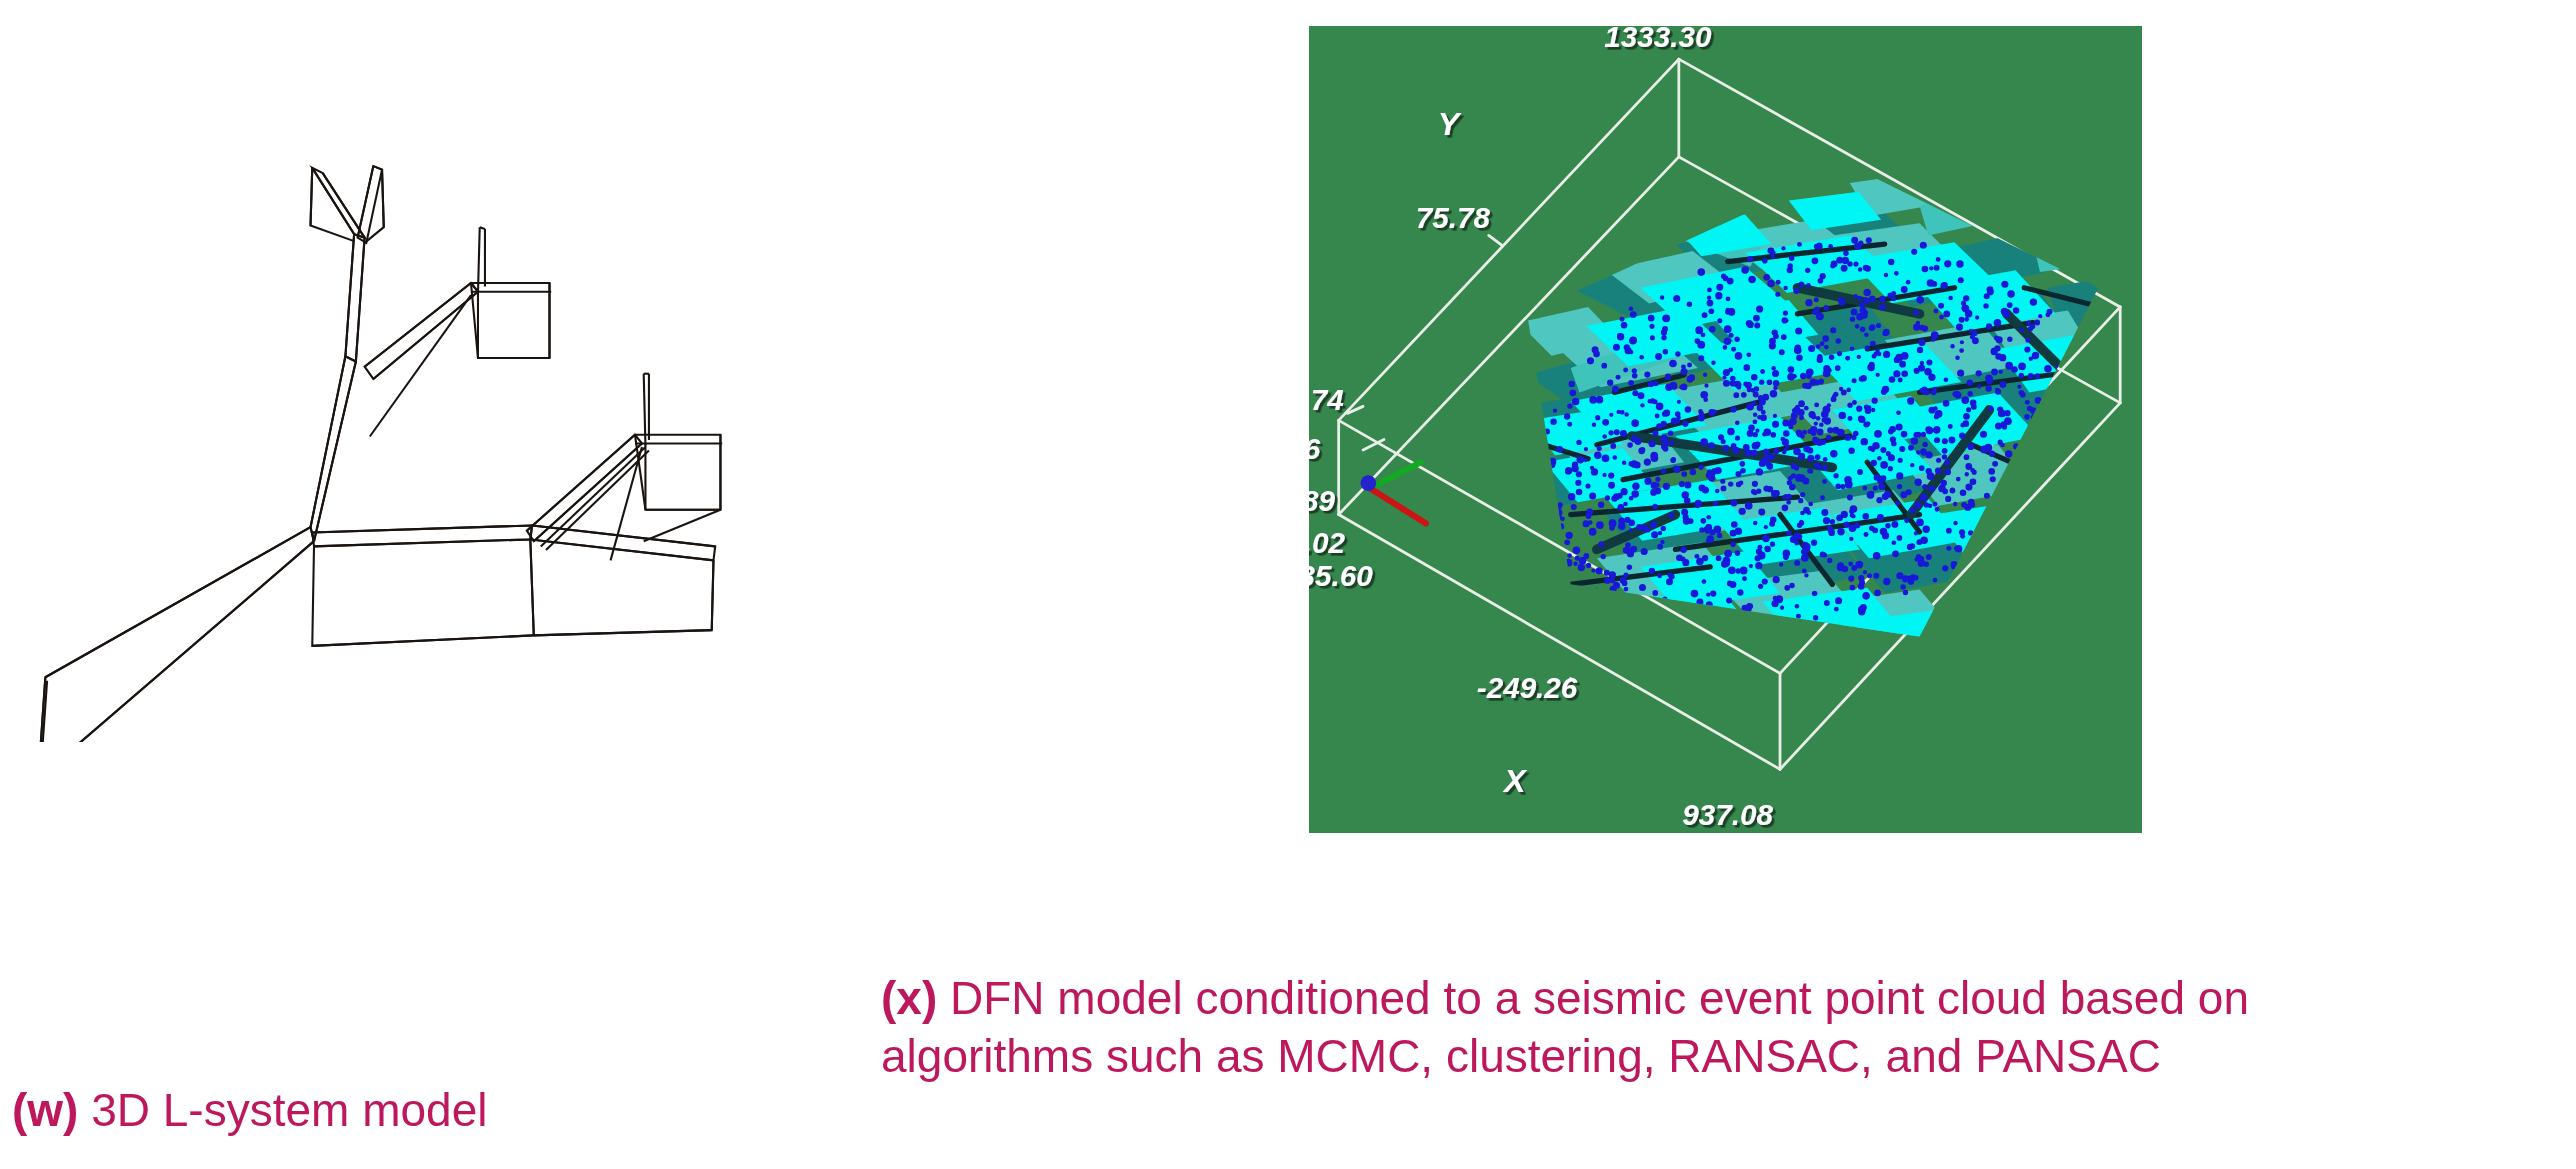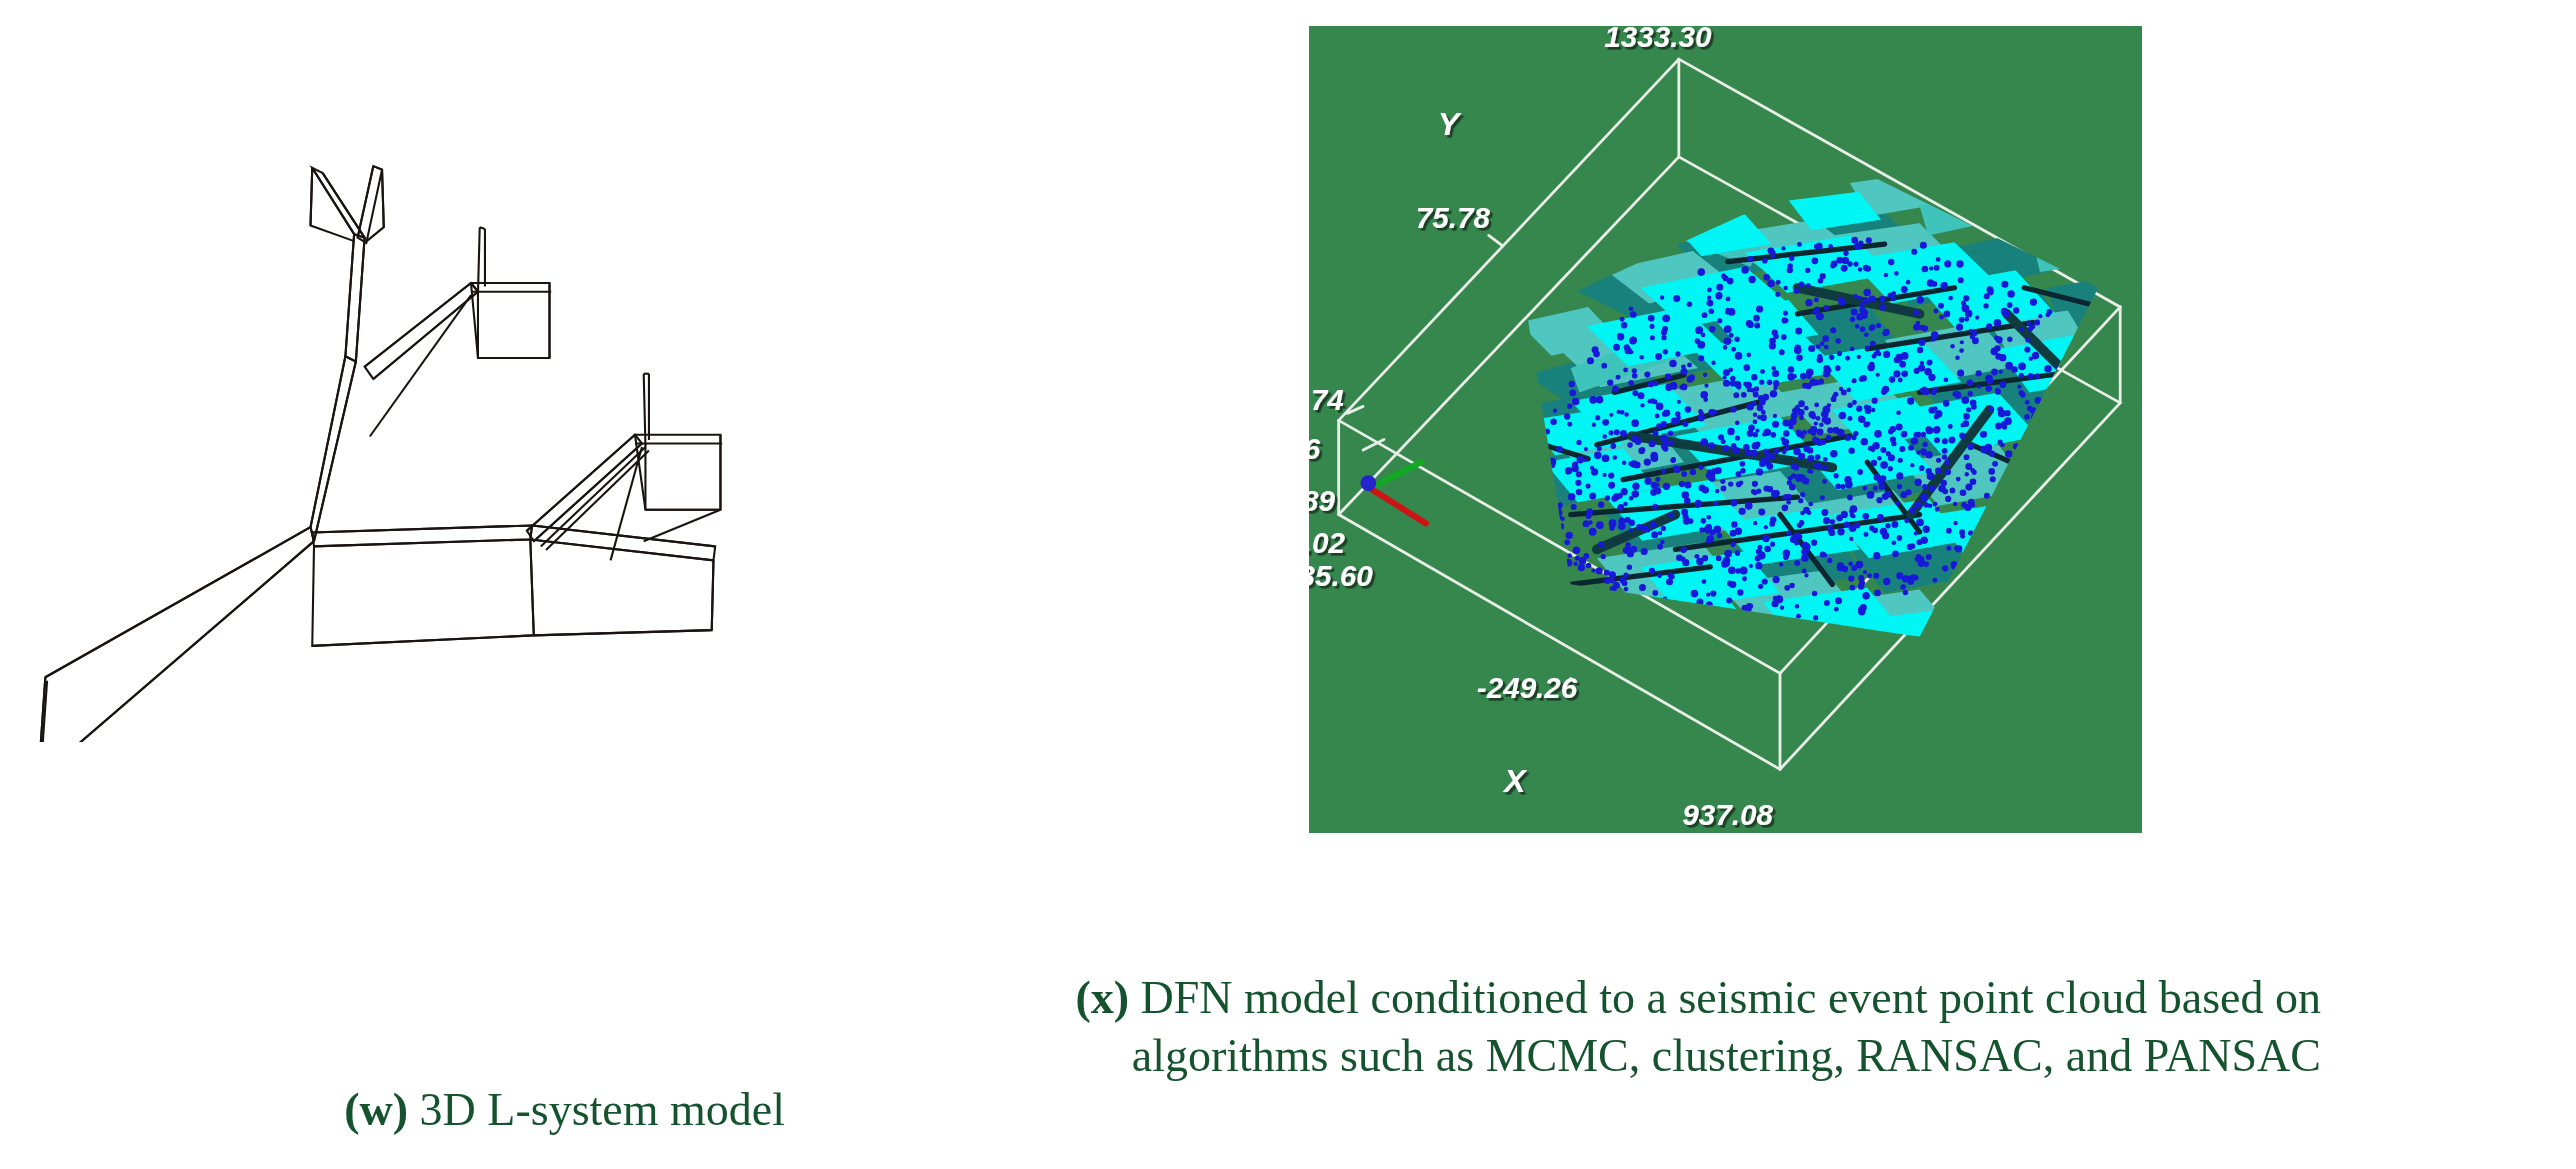--- a/index.html
+++ b/index.html
@@ -55,31 +55,32 @@
     font-family: "Liberation Sans", "DejaVu Sans", sans-serif;
     font-style: italic;
     font-weight: bold;
     fill: #ffffff;
     paint-order: stroke fill;
   }
 
   
   .caption {
     position: absolute;
-    color: #14532d;
-    font-family: Liberation Serif, serif;
+    color: #be185d;
+    font-family: Liberation Sans, sans-serif;
     font-size: 46px;
     line-height: 58px;
-    text-align: right;
+    text-align: left;
     white-space: pre-line;
   }
   #caption-w {
     left: 0px;
     top: 1023px;
     width: 785px;
+    padding-left: 12px;
   }
   #caption-x {
     left: 881px;
     top: 911px;
     width: 1440px;
   }
   .cap-tag { font-weight: bold; }
 </style>
 </head>
 <body>

